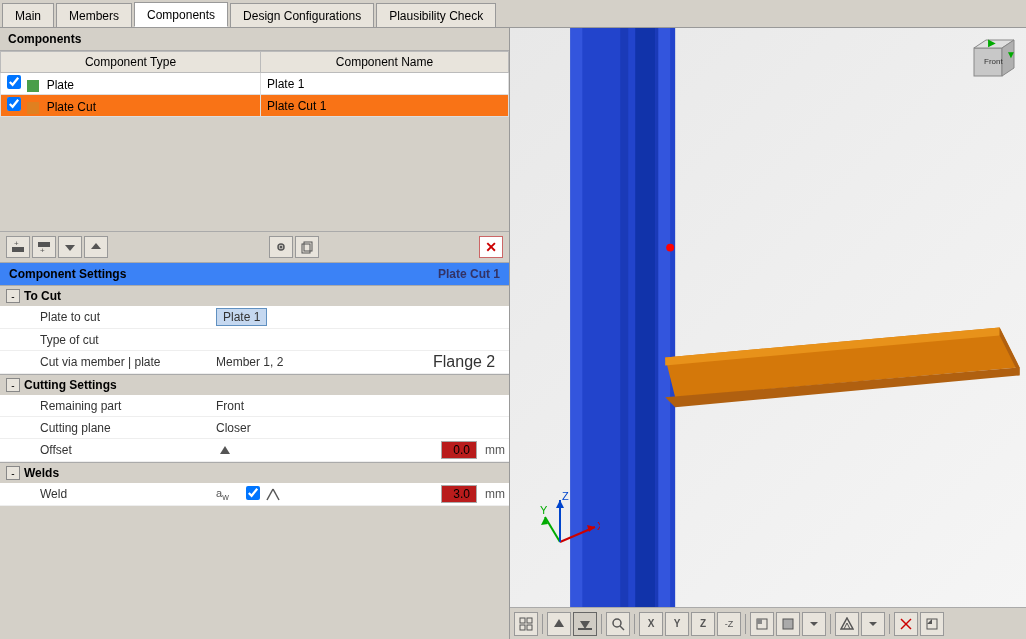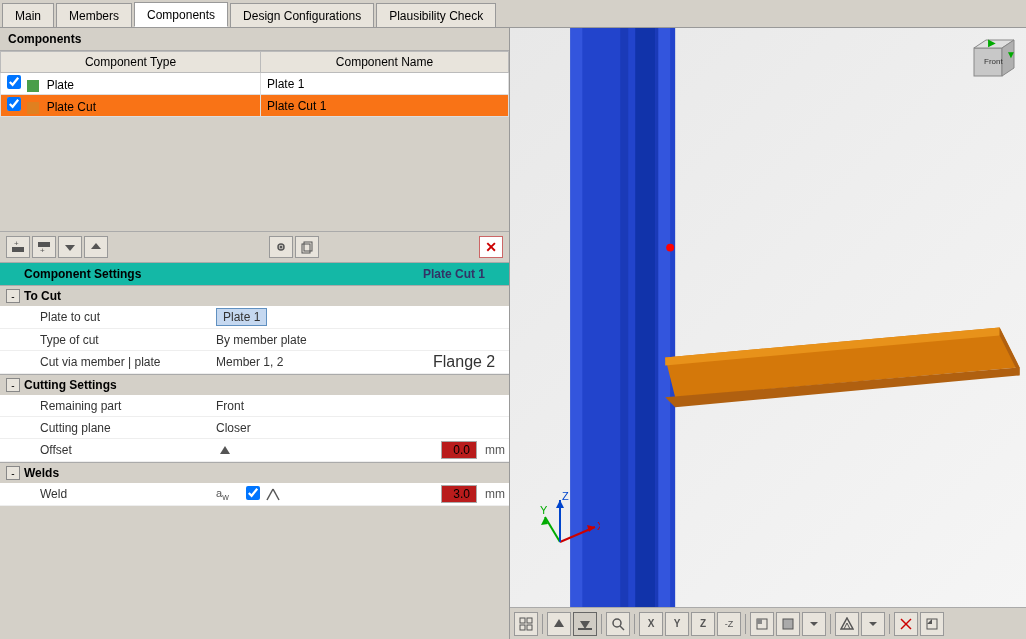--- a/index.html
+++ b/index.html
@@ -30,21 +30,21 @@
     .color-orange { background: #e08020; }
 
     
     .toolbar { display: flex; align-items: center; padding: 4px 6px; background: #d4d0c8; border-top: 1px solid #aaa; gap: 2px; }
     .toolbar-btn { width: 24px; height: 22px; border: 1px solid #999; background: #e8e4dc; cursor: pointer; display: flex; align-items: center; justify-content: center; font-size: 11px; }
     .toolbar-spacer { flex: 1; }
     .toolbar-btn-red { border: 1px solid #cc0000; background: #fff; cursor: pointer; width: 24px; height: 22px; display: flex; align-items: center; justify-content: center; color: #cc0000; font-size: 16px; font-weight: bold; }
 
     
     .settings-panel { flex: 1; overflow-y: auto; background: #d4d0c8; }
-    .settings-header { display: flex; justify-content: space-between; align-items: center; background: #14b8a6; padding: 4px 24px; font-weight: bold; border-bottom: 1px solid #aaa; border-top: 1px solid #aaa; }
+    .settings-header { display: flex; justify-content: space-between; align-items: center; background: #3b82f6; padding: 4px 9px; font-weight: bold; border-bottom: 1px solid #aaa; border-top: 1px solid #aaa; }
     .settings-title-right { color: #336; font-size: 12px; }
 
     .tree-section { margin: 0; }
     .tree-section-header { display: flex; align-items: center; padding: 3px 6px; background: #d4d0c8; font-size: 12px; cursor: pointer; }
     .tree-toggle { width: 14px; height: 14px; border: 1px solid #888; background: #e8e4dc; display: inline-flex; align-items: center; justify-content: center; font-size: 10px; margin-right: 4px; cursor: pointer; }
     .tree-section-label { font-weight: bold; }
 
     .tree-rows { background: #fff; }
     .tree-row { display: flex; align-items: center; padding: 2px 4px; border-bottom: 1px solid #eee; min-height: 22px; }
     .tree-row-indent { width: 32px; }
@@ -197,21 +197,20 @@
             <div class="tree-row-indent"></div>
             <div class="tree-row-label">Plate to cut</div>
             <div class="tree-row-value">
               <span style="background:#c5d8f0; border:1px solid #6090c0; padding:1px 6px; display:inline-block;">Plate 1</span>
             </div>
           </div>
 
           <div class="tree-row">
             <div class="tree-row-indent"></div>
             <div class="tree-row-label">Type of cut</div>
-            <div class="tree-row-value">By member plate</div>
           </div>
 
           <div class="tree-row">
             <div class="tree-row-indent"></div>
             <div class="tree-row-label">Cut via member | plate</div>
             <div class="tree-row-value">Member 1, 2</div>
             <div class="tree-row-extra">Flange 2</div>
           </div>
         </div>
       </div>

